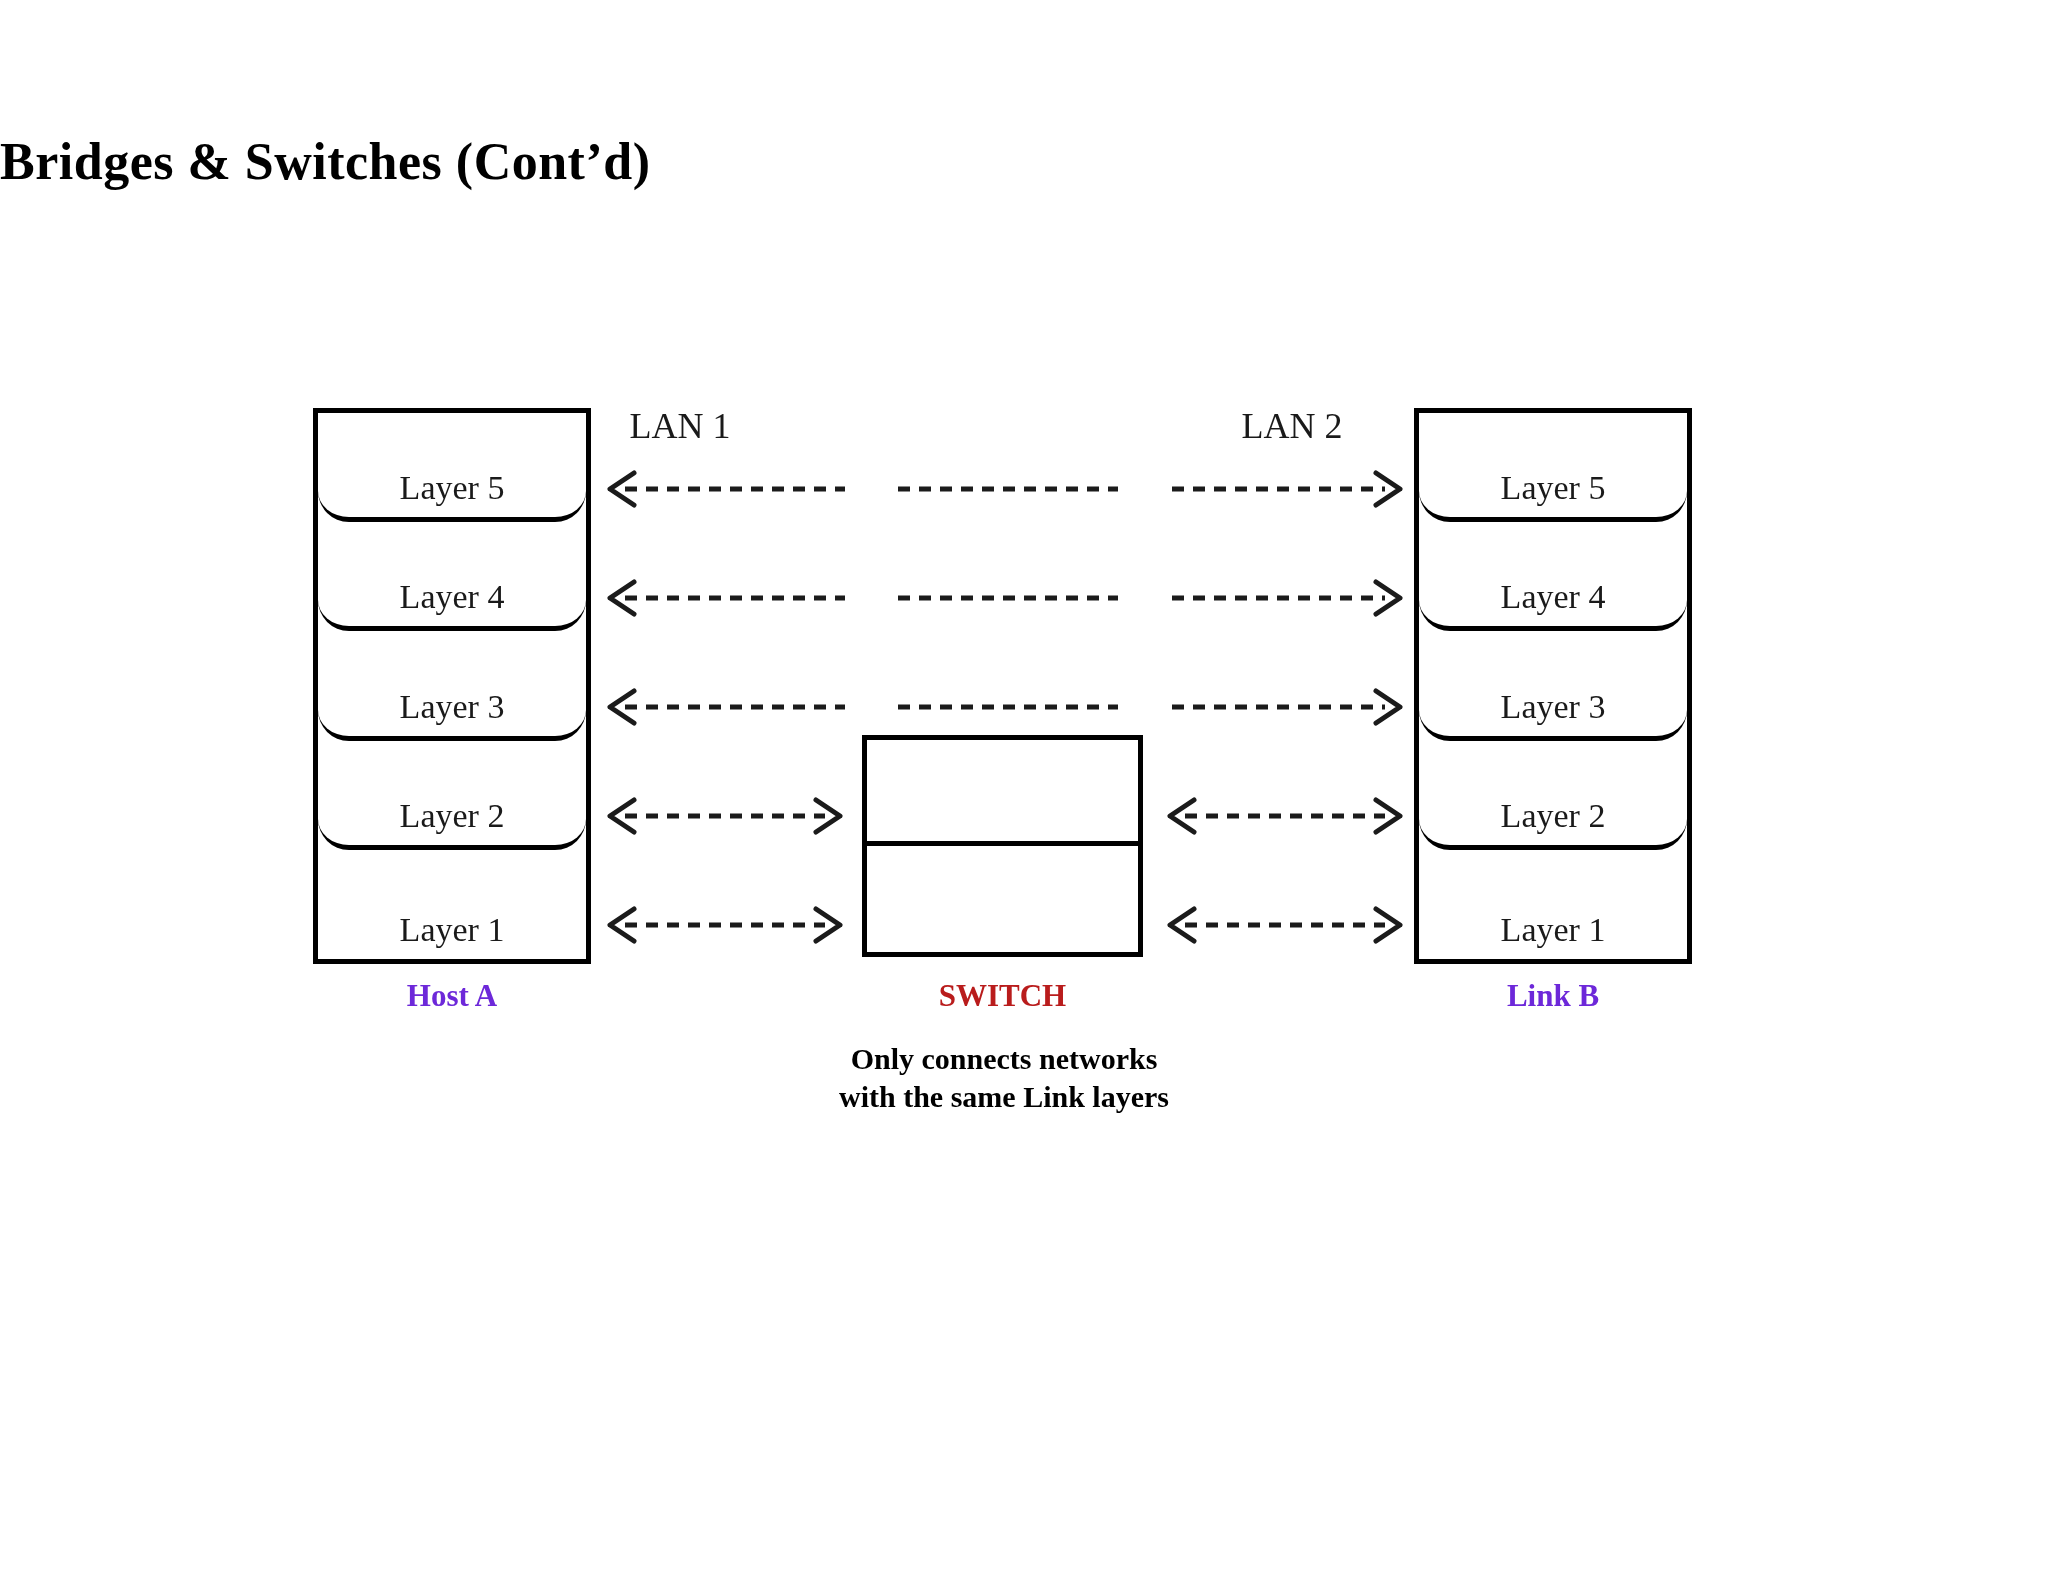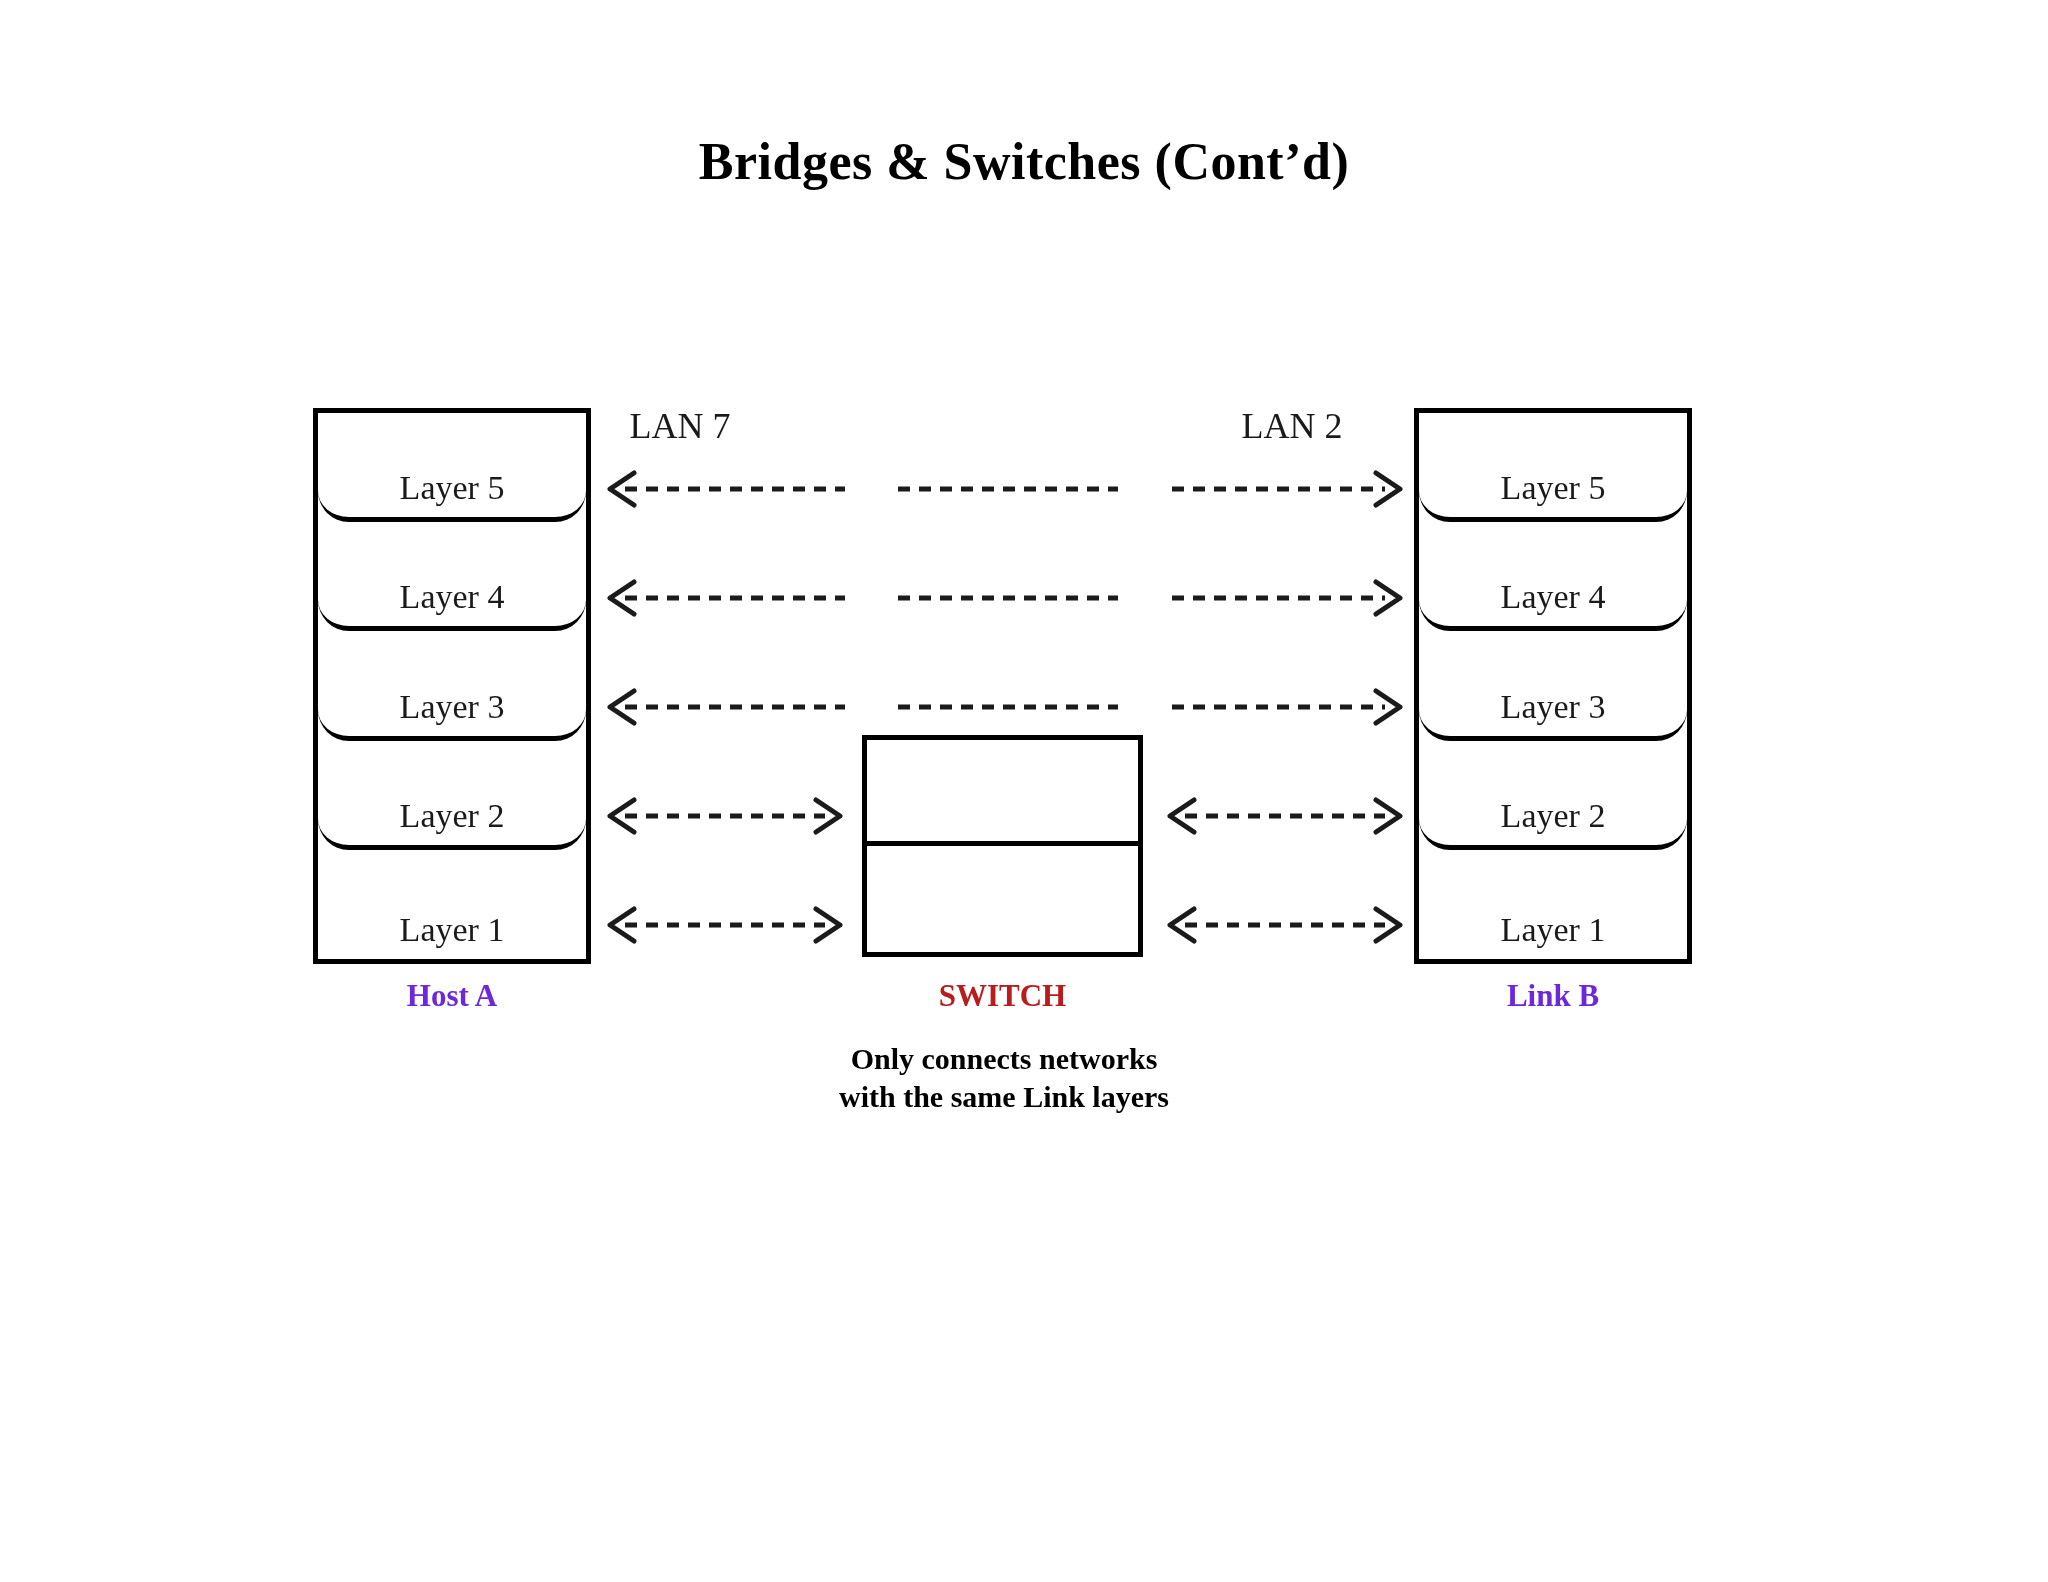--- a/index.html
+++ b/index.html
@@ -14,21 +14,20 @@
     font-family: "Liberation Serif", "DejaVu Serif", serif;
     overflow: hidden;
   }
 
   
   #slide-title {
     position: absolute;
     left: 0;
     top: 136px;
     width: 2048px;
-    text-align: center;
     font-family: "Liberation Serif", "DejaVu Serif", serif;
     font-weight: bold;
     font-size: 52px;
     letter-spacing: 0.5px;
     color: #000000;
     line-height: 1;
   }
 
   
   #diagram {
@@ -157,21 +156,21 @@
   #arrow-layer line { stroke: #1b1b1b; }
   #arrow-layer path { fill: none; stroke: #1b1b1b; stroke-width: 5; stroke-linecap: round; stroke-linejoin: round; }
 </style>
 </head>
 <body>
 
 <div id="slide-title">Bridges &amp; Switches (Cont’d)</div>
 
 <div id="diagram">
 
-  <div class="lan-label" id="lan1-label">LAN 7</div>
+  <div class="lan-label" id="lan1-label">LAN 1</div>
   <div class="lan-label" id="lan2-label">LAN 2</div>
 
   <div class="host-stack" id="host-a-stack">
     <div class="layer-cell">
       <div class="layer-label">Layer 5</div>
     </div>
     <div class="layer-cell">
       <div class="layer-label">Layer 4</div>
     </div>
     <div class="layer-cell">

